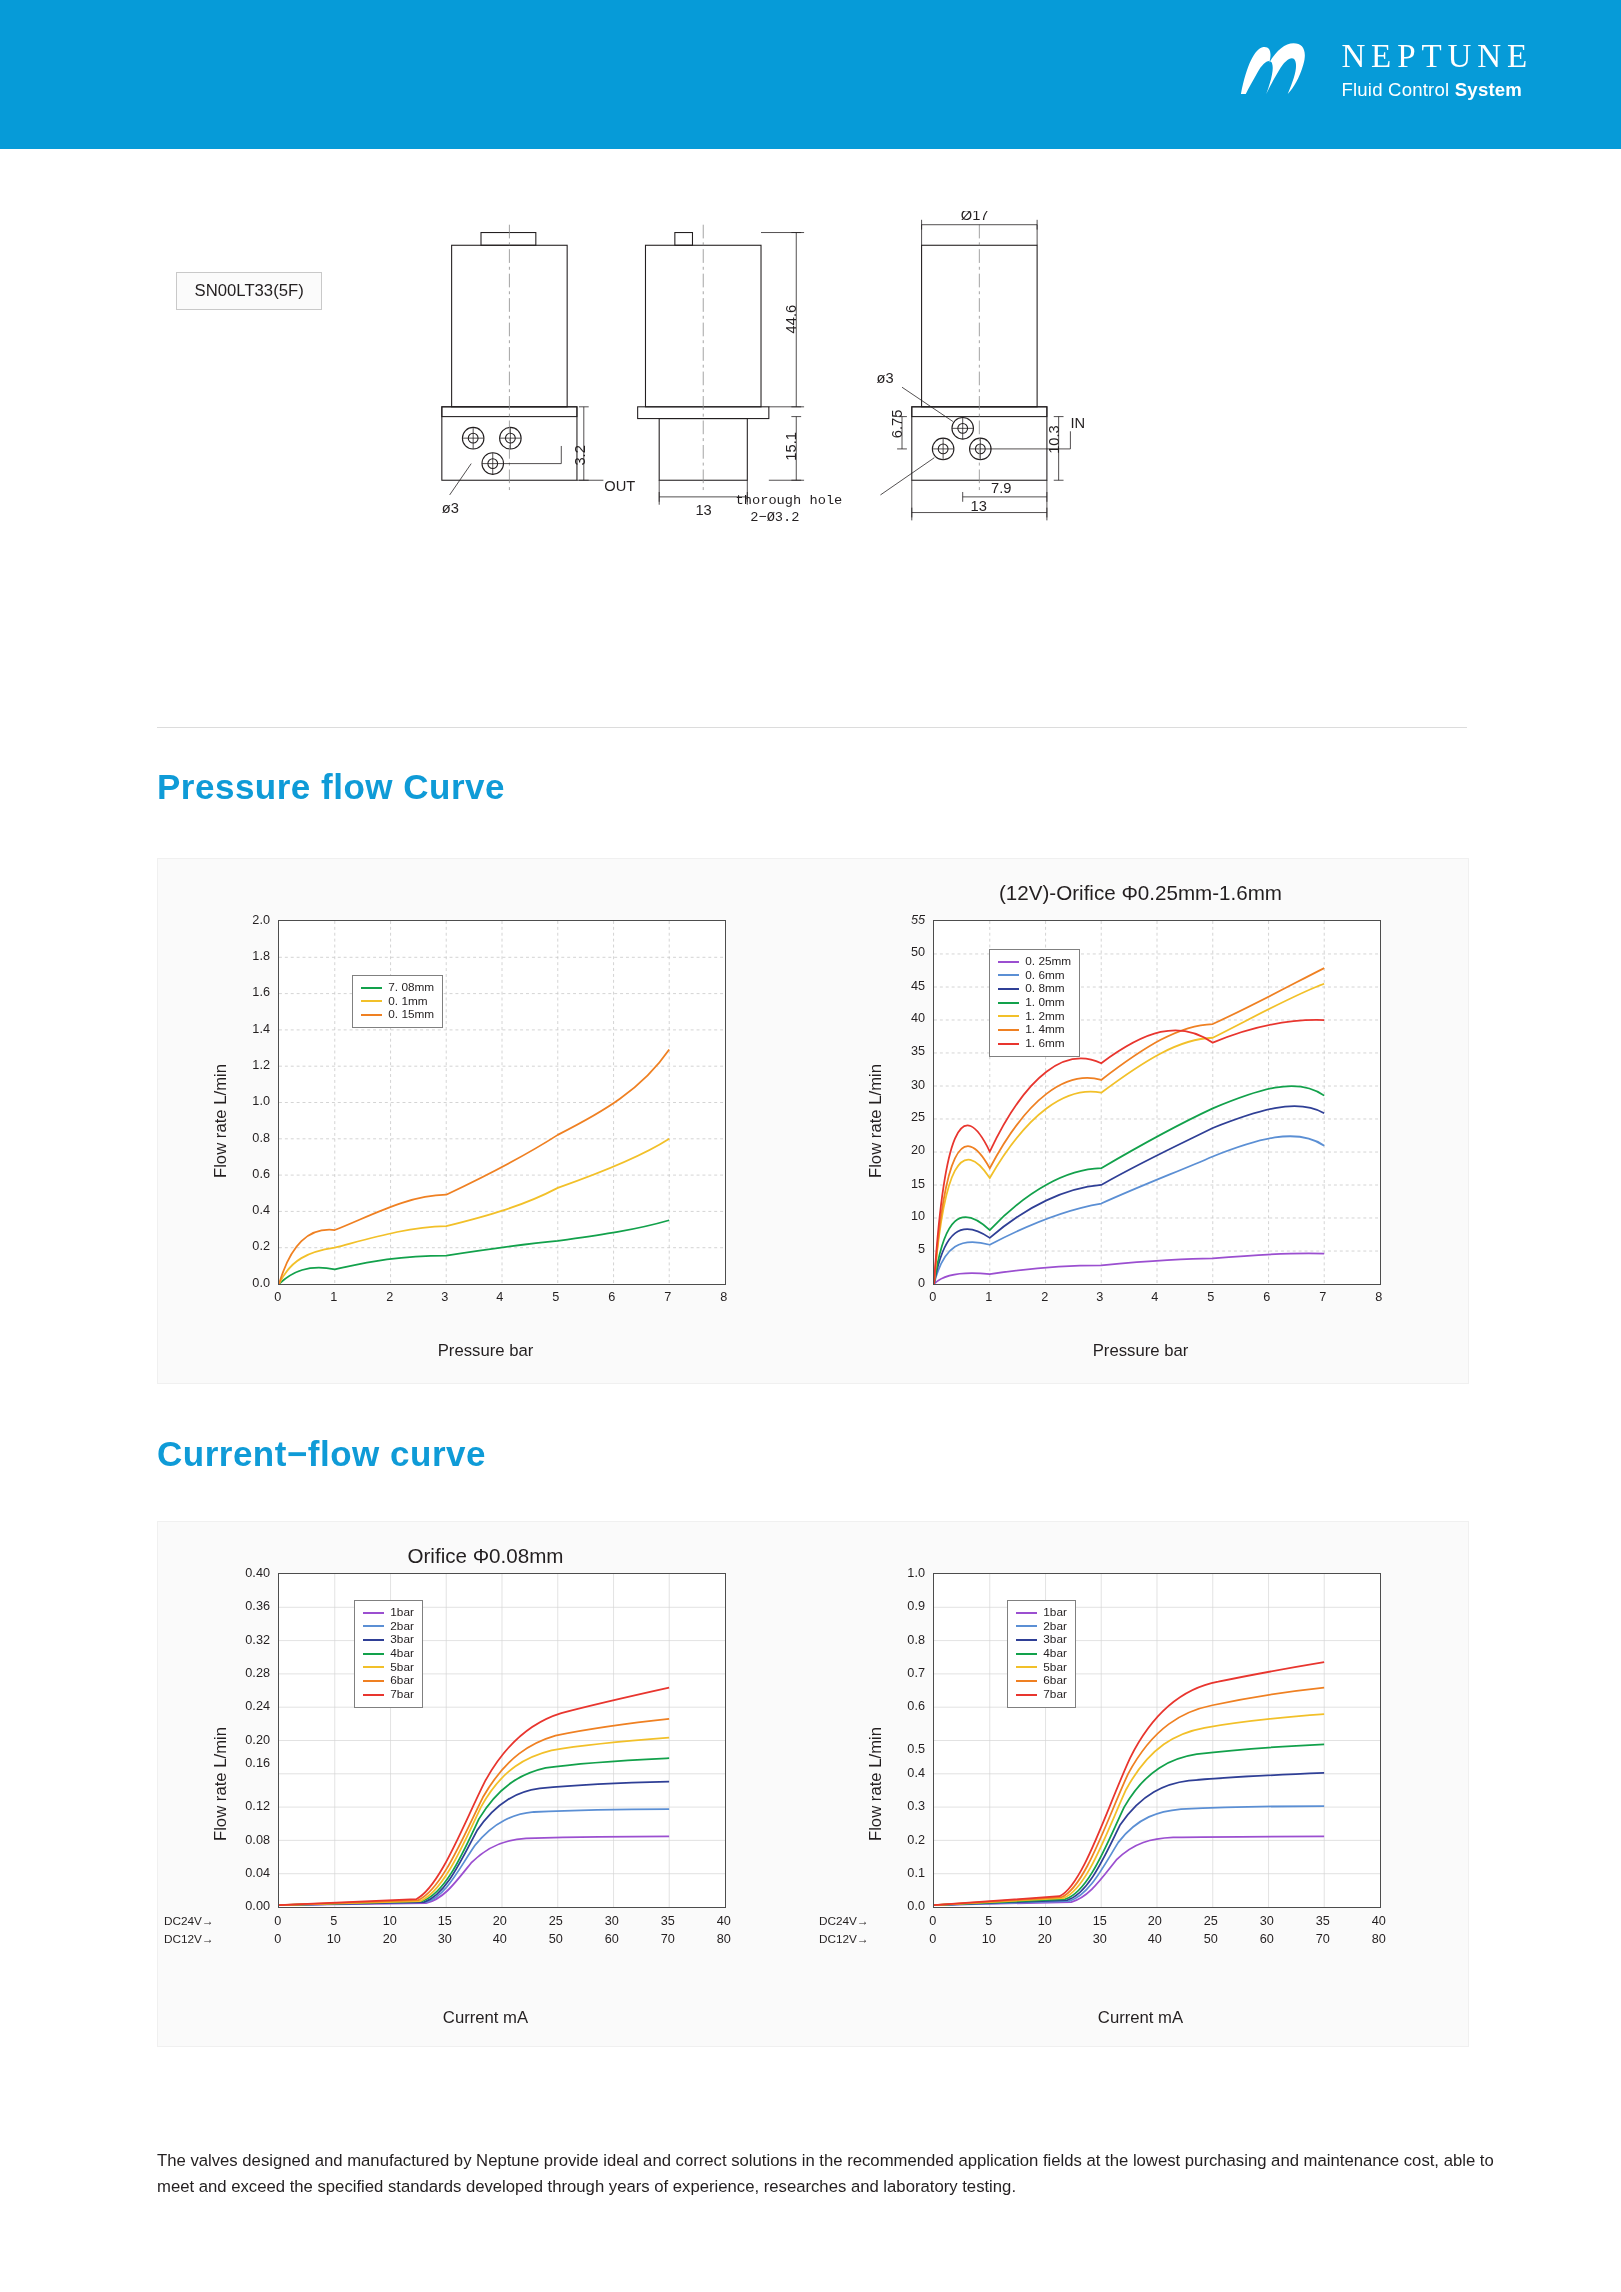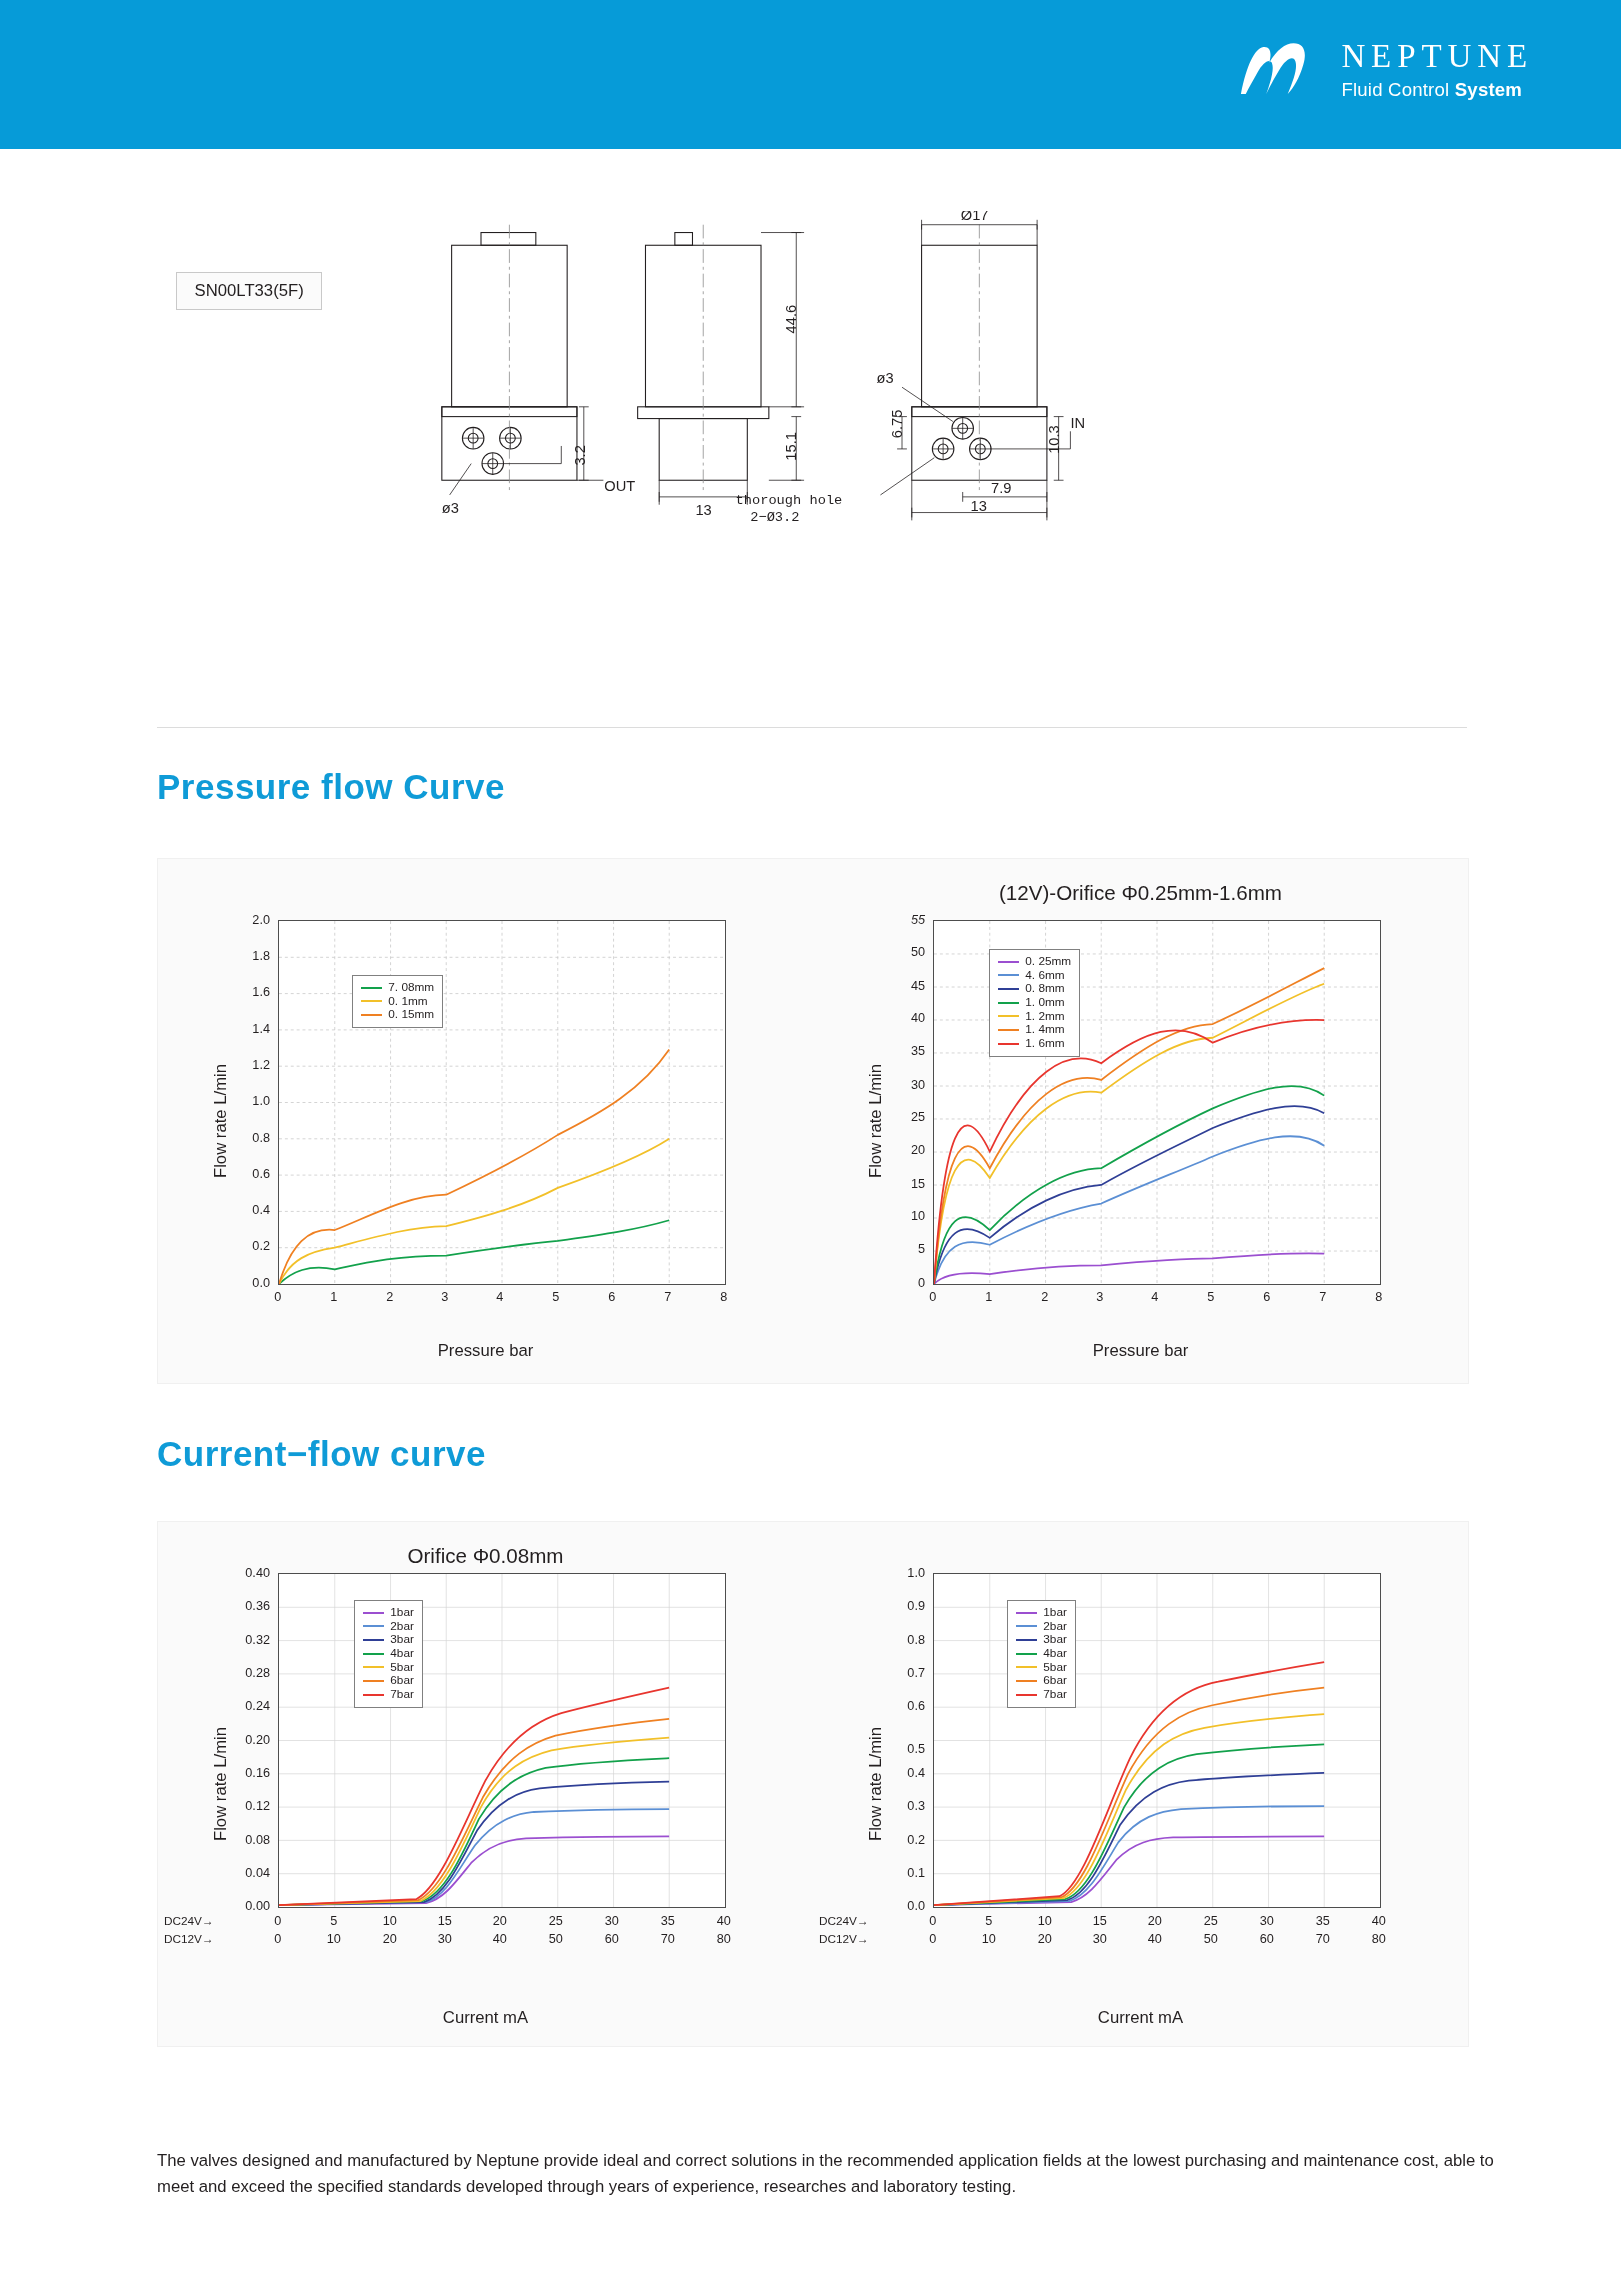--- a/index.html
+++ b/index.html
@@ -298,21 +298,21 @@
         </g>
       </svg>
     </div>
     <div class="legend" style="left:176px;top:90px;">
       <div class="row">
           <span class="swatch" style="background:#9b4fd0"></span>
           <span>0. 25mm</span>
         </div>
       <div class="row">
           <span class="swatch" style="background:#5b8fd4"></span>
-          <span>4. 6mm</span>
+          <span>0. 6mm</span>
         </div>
       <div class="row">
           <span class="swatch" style="background:#2f3f96"></span>
           <span>0. 8mm</span>
         </div>
       <div class="row">
           <span class="swatch" style="background:#12a14b"></span>
           <span>1. 0mm</span>
         </div>
       <div class="row">
@@ -418,21 +418,21 @@
         </div>
       <div class="row">
           <span class="swatch" style="background:#e8352e"></span>
           <span>7bar</span>
         </div>
     </div>
     <div class="ytick" style="left:51px;top:377px;width:61px;">0.00</div>
     <div class="ytick" style="left:51px;top:344px;width:61px;">0.04</div>
     <div class="ytick" style="left:51px;top:311px;width:61px;">0.08</div>
     <div class="ytick" style="left:51px;top:277px;width:61px;">0.12</div>
-    <div class="ytick" style="left:51px;top:244px;width:61px;">0.16</div>
+    <div class="ytick" style="left:51px;top:234px;width:61px;">0.16</div>
     <div class="ytick" style="left:51px;top:211px;width:61px;">0.20</div>
     <div class="ytick" style="left:51px;top:177px;width:61px;">0.24</div>
     <div class="ytick" style="left:51px;top:144px;width:61px;">0.28</div>
     <div class="ytick" style="left:51px;top:111px;width:61px;">0.32</div>
     <div class="ytick" style="left:51px;top:77px;width:61px;">0.36</div>
     <div class="ytick" style="left:51px;top:44px;width:61px;">0.40</div>
 
     <div class="axis-note" style="left:5.9px;top:392px;">DC24V→</div>
     <div class="axis-note" style="left:5.9px;top:410px;">DC12V→</div>
 

